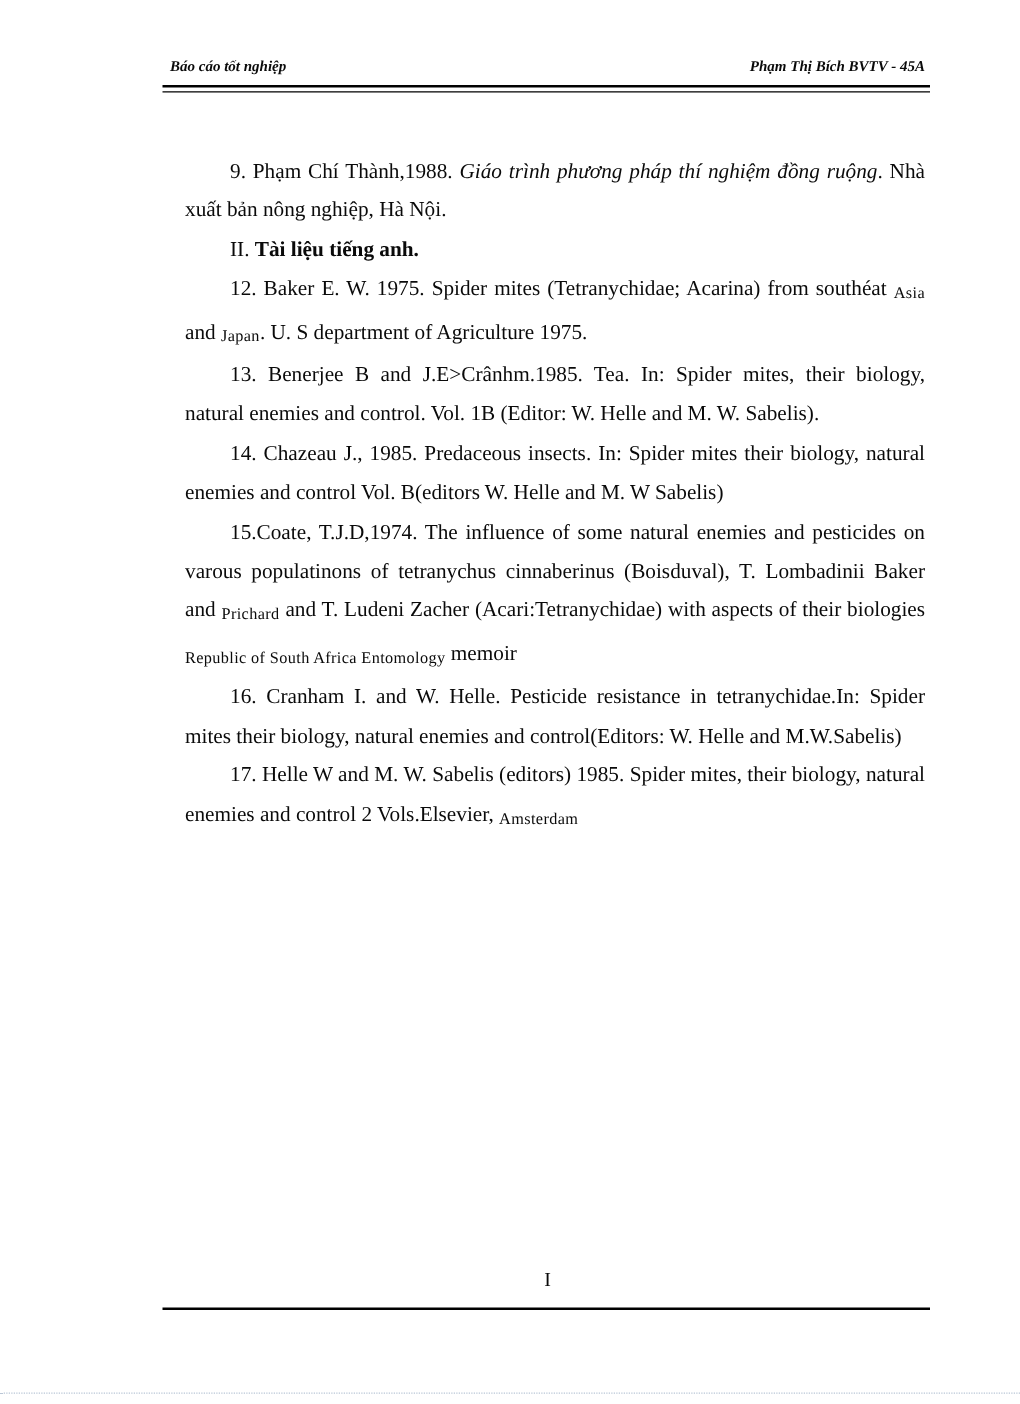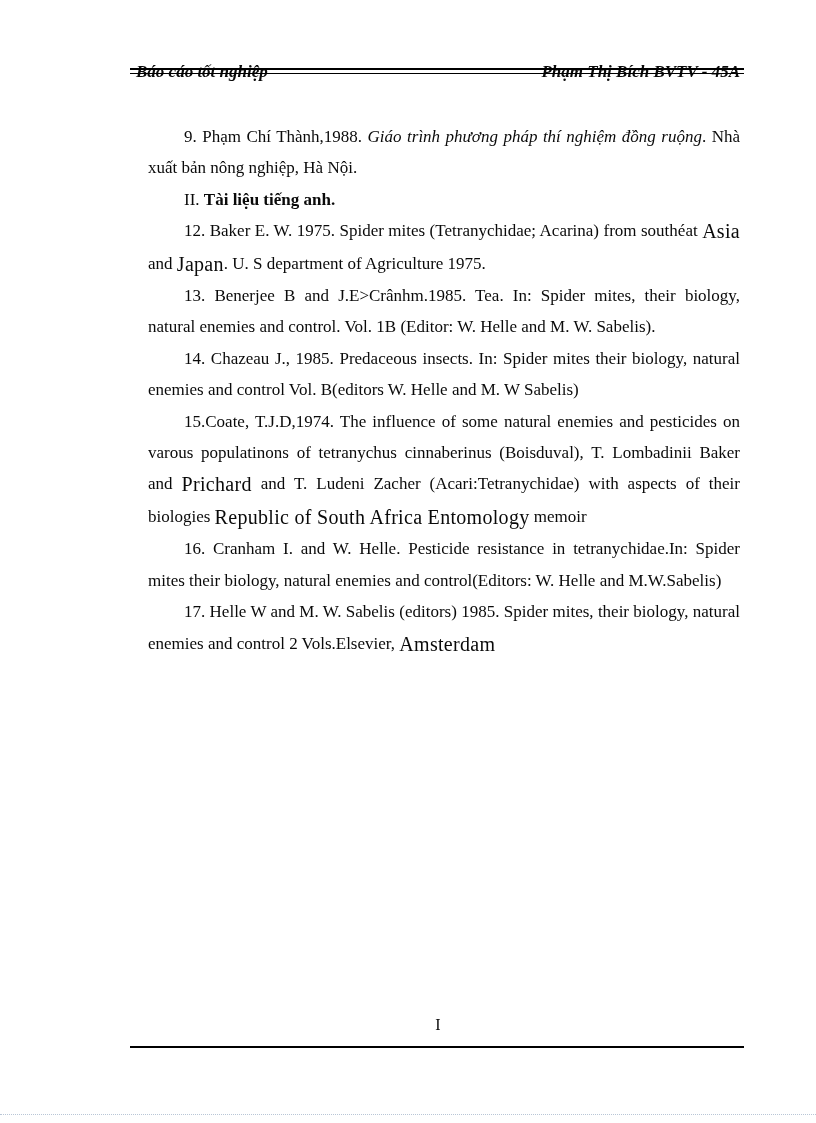--- a/index.html
+++ b/index.html
@@ -14,24 +14,23 @@
     overflow: hidden;
   }
   .header {
     position: absolute;
     top: 46px;
     left: 136px;
     right: 76px;
     display: flex;
     justify-content: space-between;
     align-items: baseline;
-    font-size: 17px;
+    font-size: 12px;
     font-weight: bold;
     font-style: italic;
-    margin-top: 16px;
   }
   .header-rule {
     position: absolute;
     top: 68px;
     left: 130px;
     right: 72px;
     height: 3px;
     border-top: 2px solid #000;
     border-bottom: 1px solid #000;
   }
@@ -44,21 +43,21 @@
     line-height: 31.4px;
     text-align: justify;
   }
   .para {
     margin: 0;
     text-indent: 36px;
   }
   .normal { font-style: normal; font-weight: normal; }
   .italic { font-style: italic; }
   .bold   { font-weight: bold; }
-  .alt    { font-size: 20px; vertical-align: -2px; letter-spacing: 0.3px; }
+  .alt    { font-size: 13px; vertical-align: -2px; letter-spacing: 0.3px; }
   .footer-pagenum {
     position: absolute;
     top: 1016px;
     left: 136px;
     right: 76px;
     text-align: center;
     font-size: 16px;
   }
   .footer-rule {
     position: absolute;

